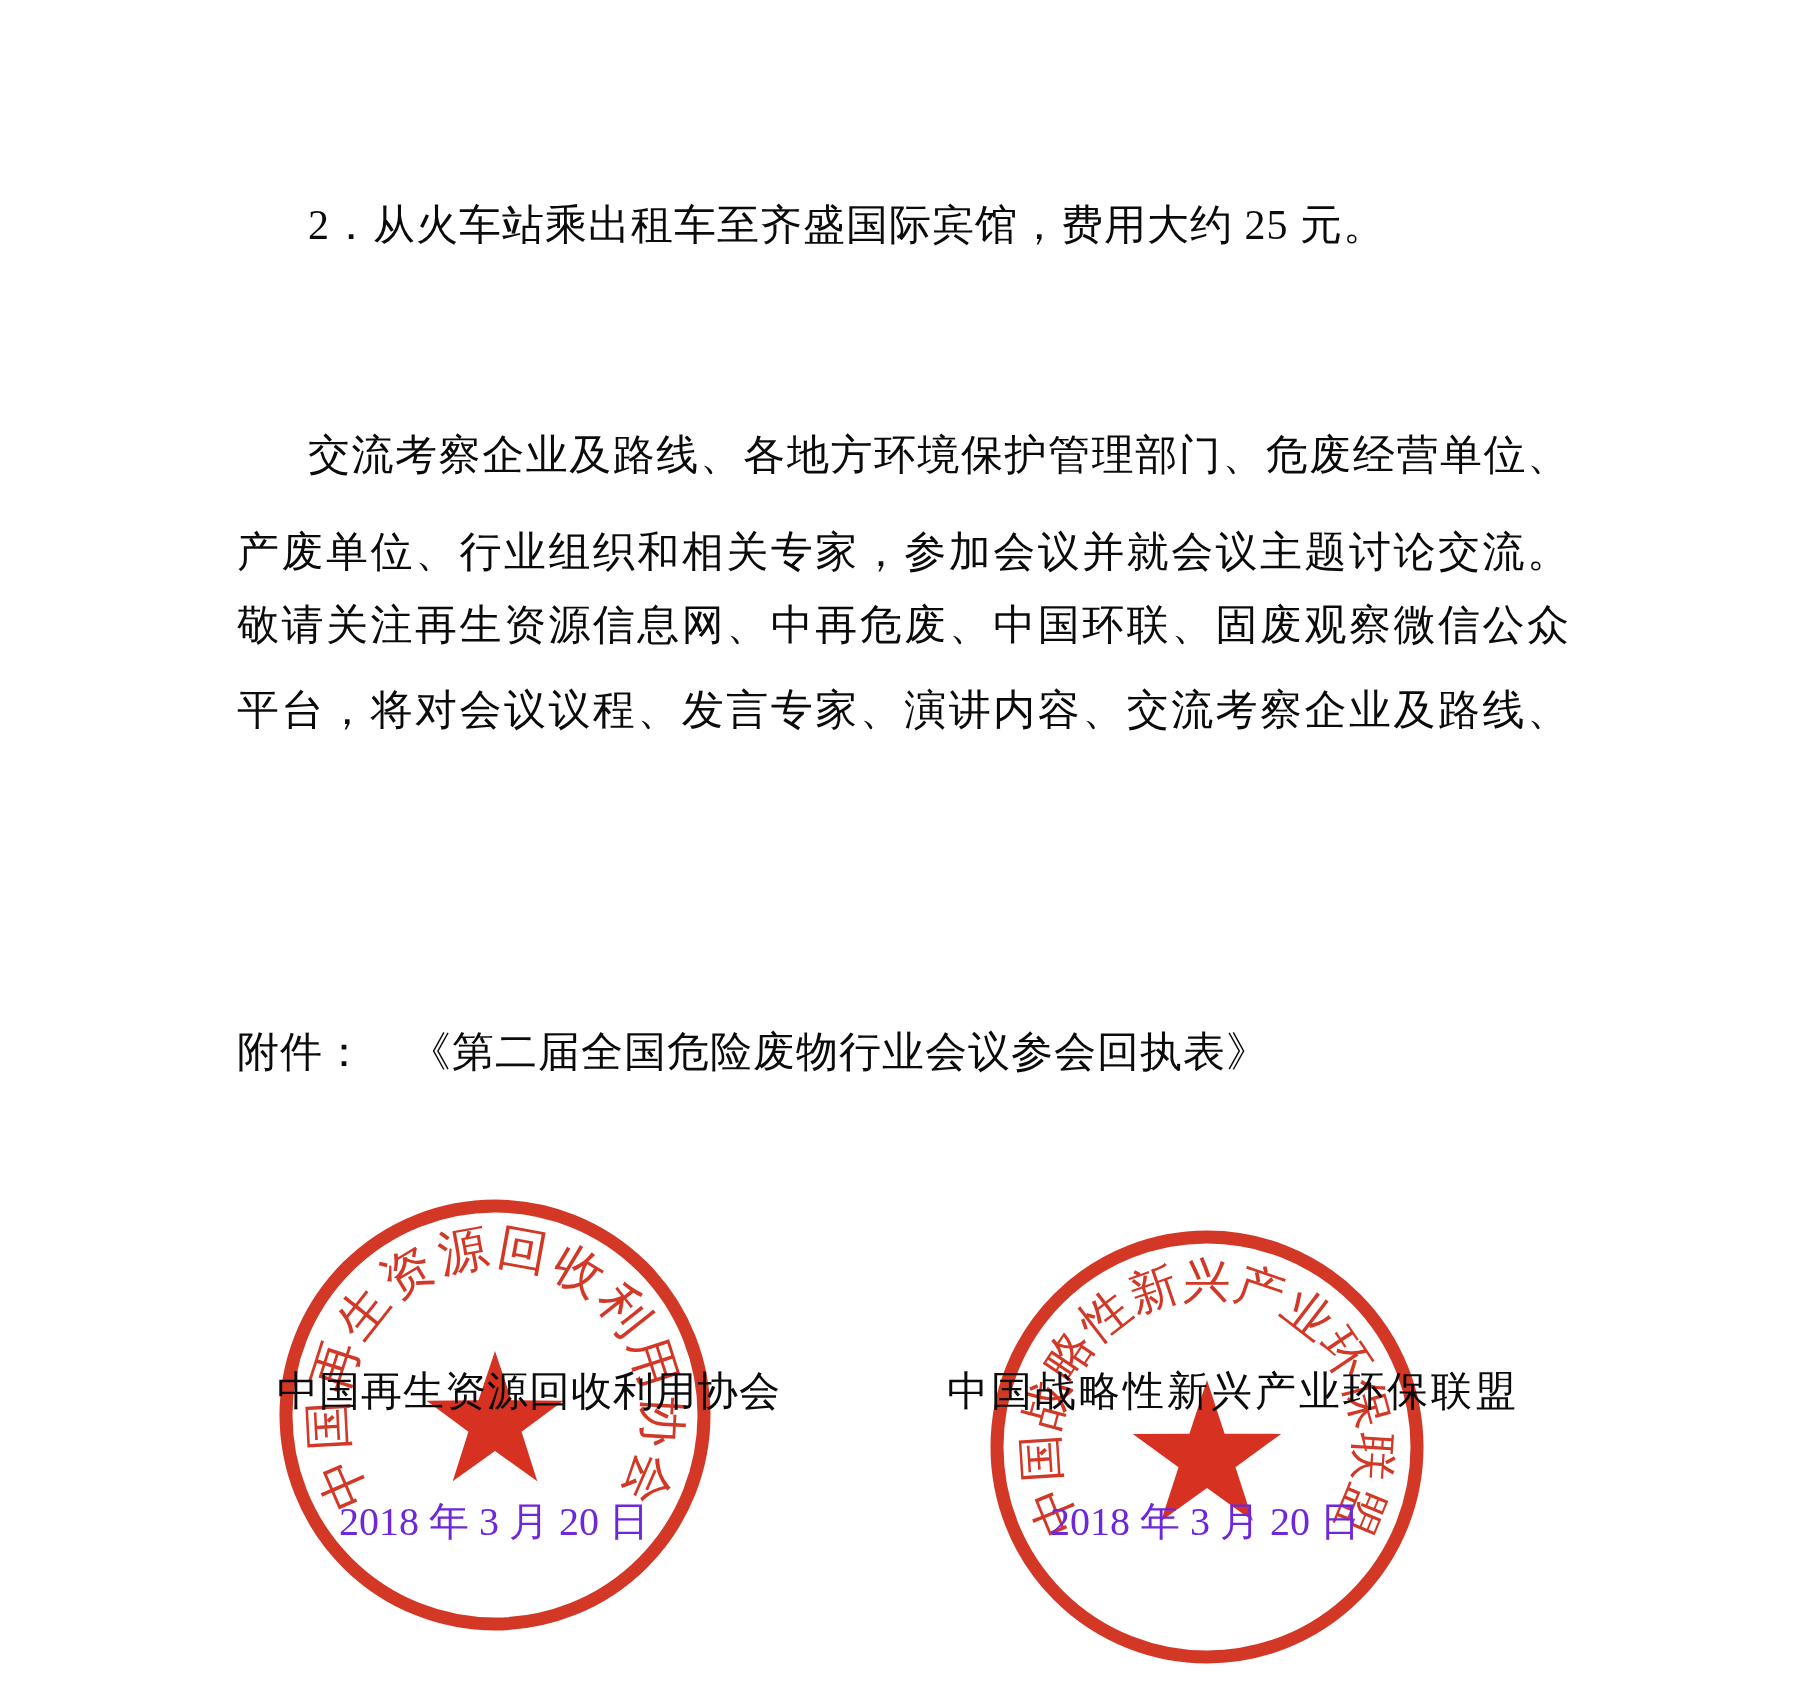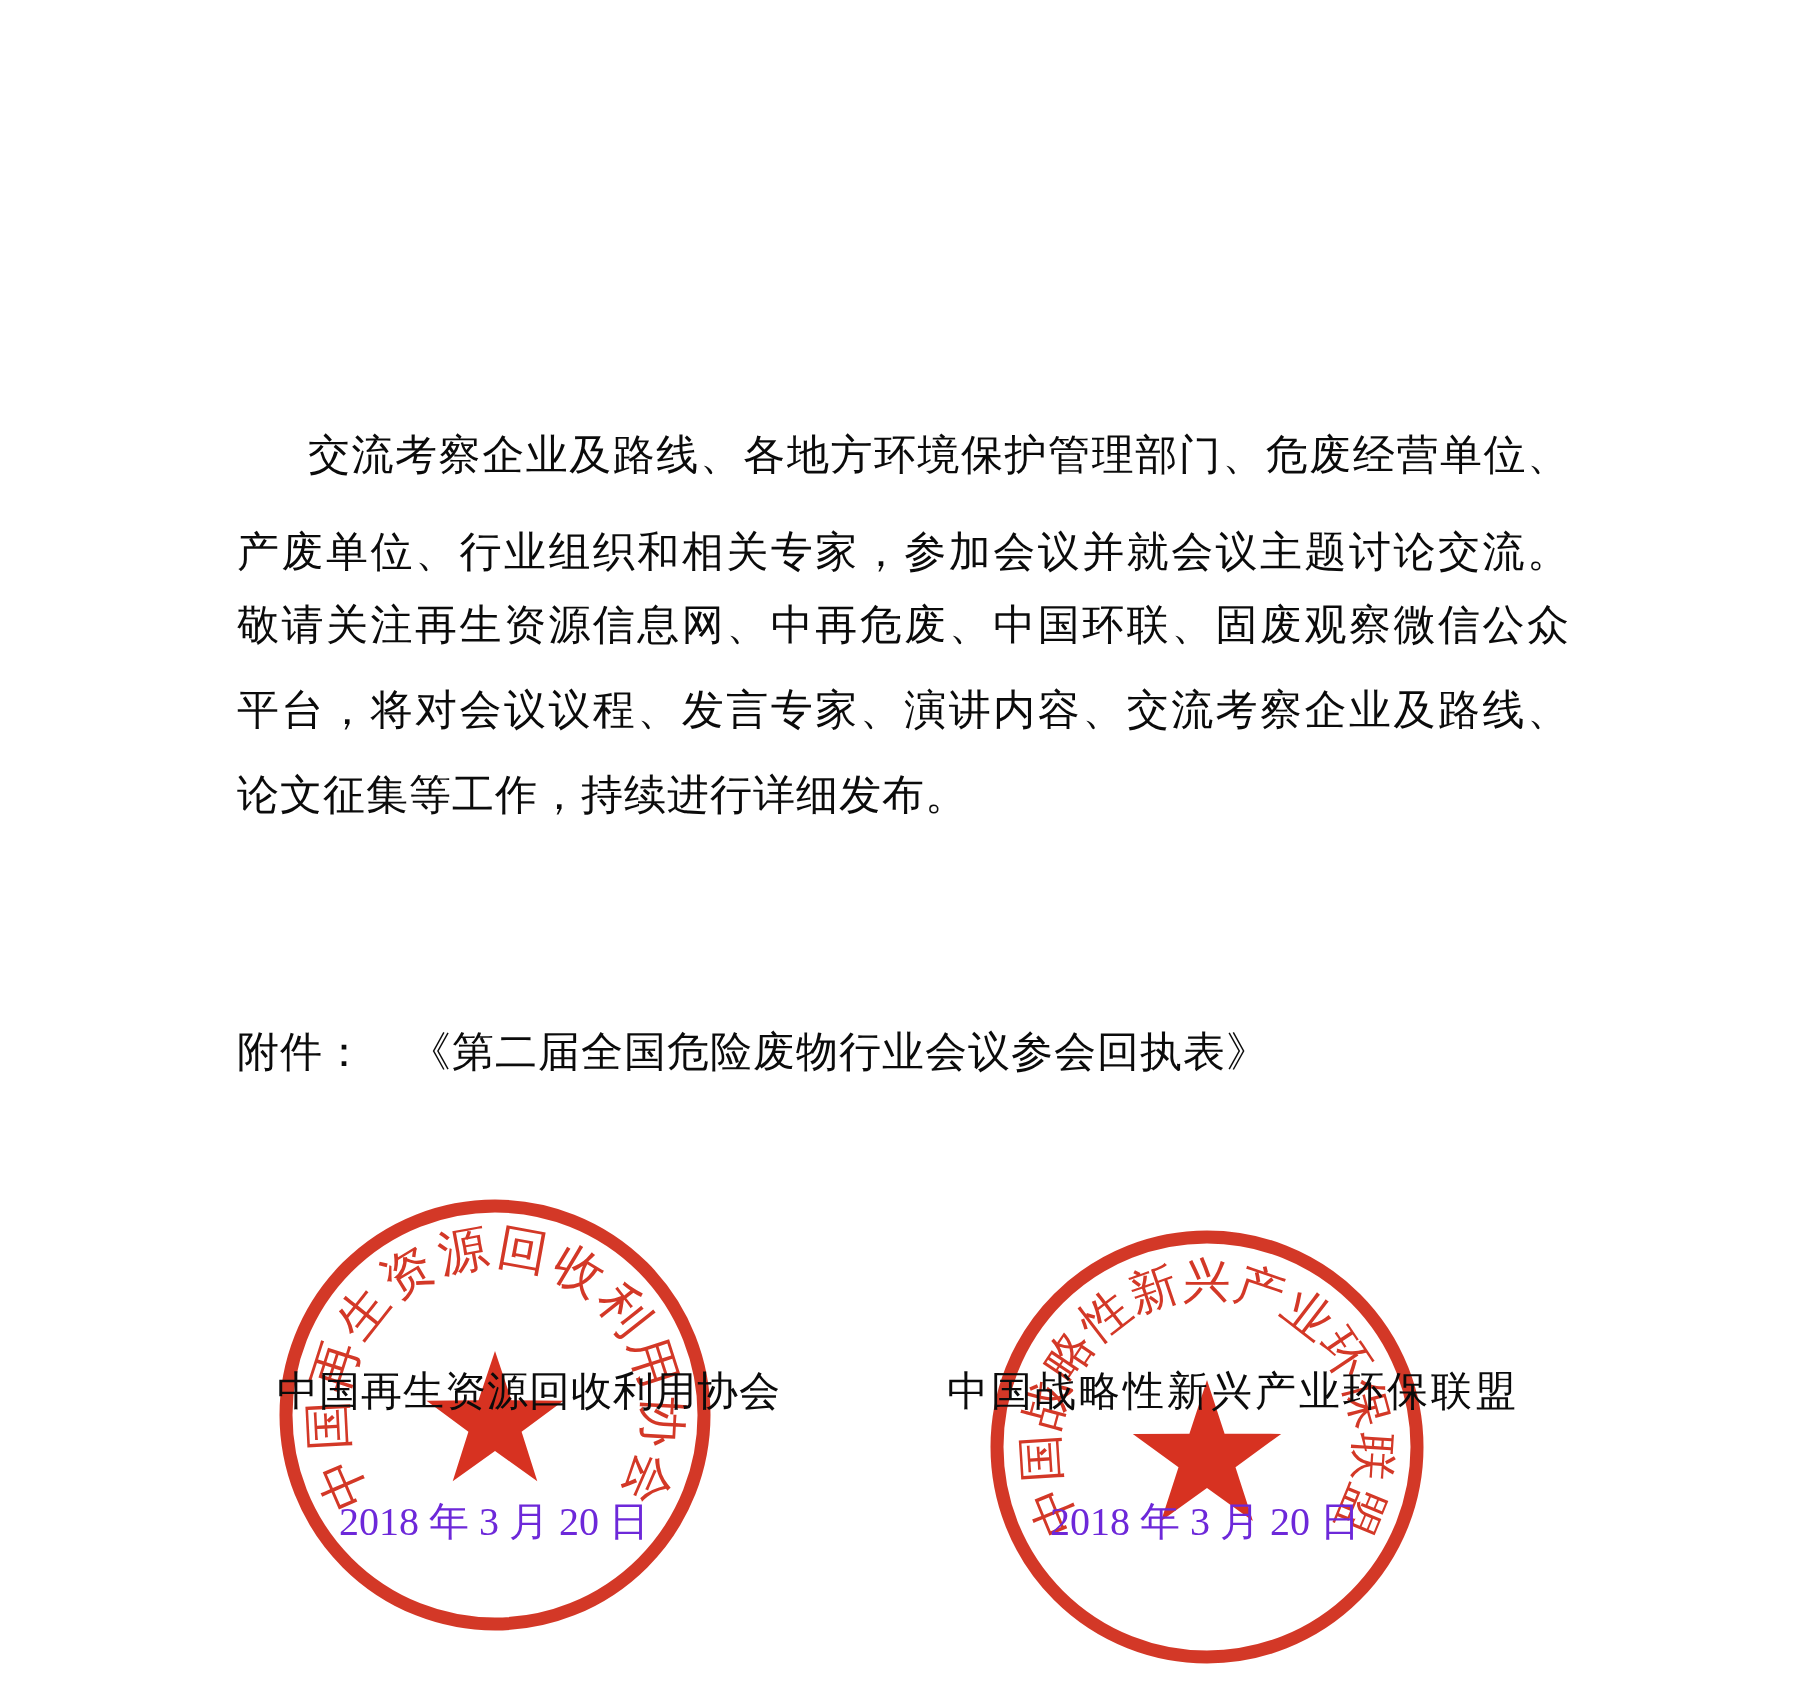--- a/index.html
+++ b/index.html
@@ -79,30 +79,30 @@
     <defs>
       <path id="arcR" d="M 89.1 294 A 150 150 0 1 1 348.9 294" fill="none"></path>
     </defs>
     <circle cx="219" cy="219" r="210" fill="none" stroke-width="13" stroke="#d2301f"></circle>
     <polygon points="219,152 236.6,205.7 293.2,205.9 247.5,239.3 264.9,293.1 219,260 173.1,293.1 190.5,239.3 144.8,205.9 201.4,205.7" fill="#d62a18"></polygon>
     <text font-size="48" letter-spacing="1" text-anchor="middle" fill="#d2301f">
       <textPath href="#arcR" startOffset="50%">中国战略性新兴产业环保联盟</textPath>
     </text>
   </svg>
 
+  <div class="bodyline indent t-l1">2．从火车站乘出租车至齐盛国际宾馆，费用大约 25 元。</div>
 
   <div class="bodyline indent just t-l2">交流考察企业及路线、各地方环境保护管理部门、危废经营单位、</div>
 
   <div class="bodyline just t-l3">产废单位、行业组织和相关专家，参加会议并就会议主题讨论交流。</div>
 
   <div class="bodyline just bold t-l4">敬请关注再生资源信息网、中再危废、中国环联、固废观察微信公众</div>
 
   <div class="bodyline just bold t-l5">平台，将对会议议程、发言专家、演讲内容、交流考察企业及路线、</div>
 
-  <div class="bodyline bold t-l6">论文征集等工作，持续进行详细发布。</div>
 
   <div class="bodyline t-attach">附件：　《第二届全国危险废物行业会议参会回执表》</div>
 
   <div class="orgname org-left">中国再生资源回收利用协会</div>
 
   <div class="orgname org-right">中国战略性新兴产业环保联盟</div>
 
   <div class="dateline date-left">2018 年 3 月 20 日</div>
 
   <div class="dateline date-right">2018 年 3 月 20 日</div>

